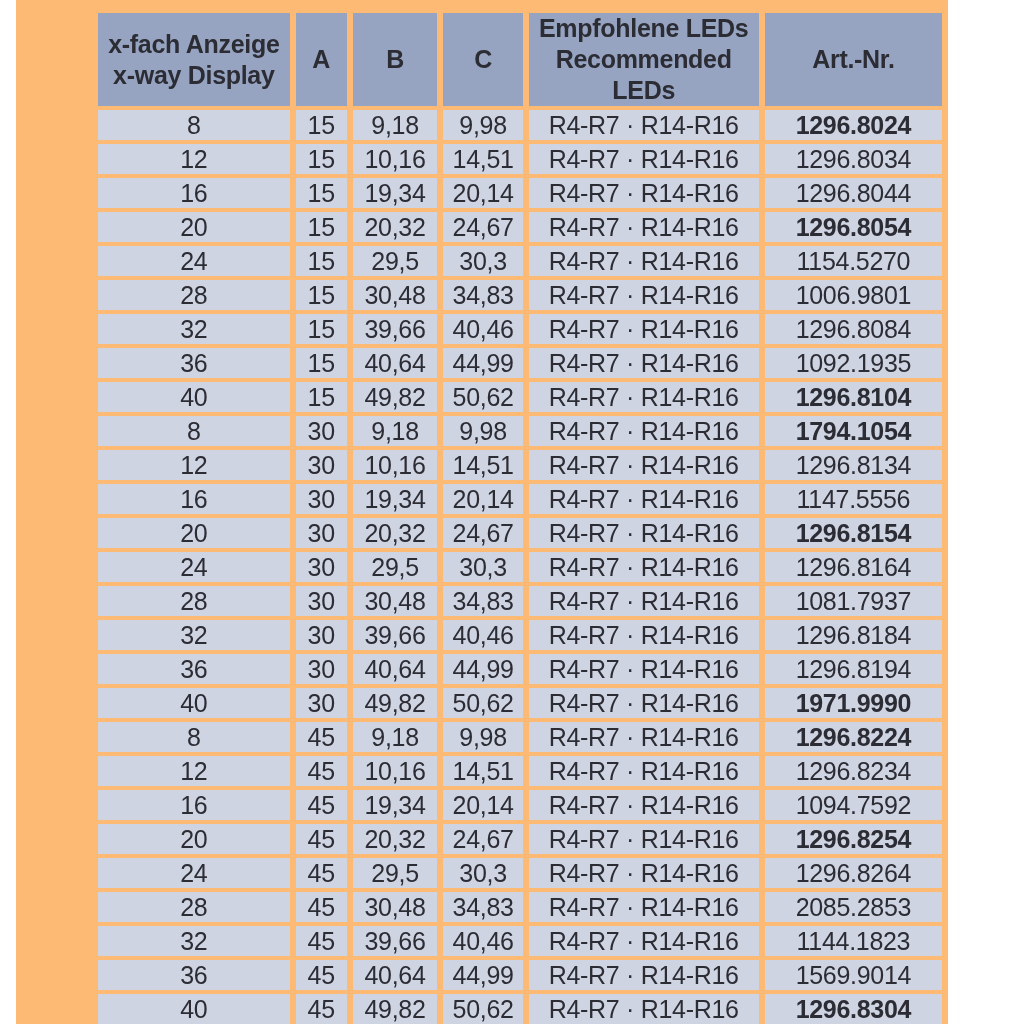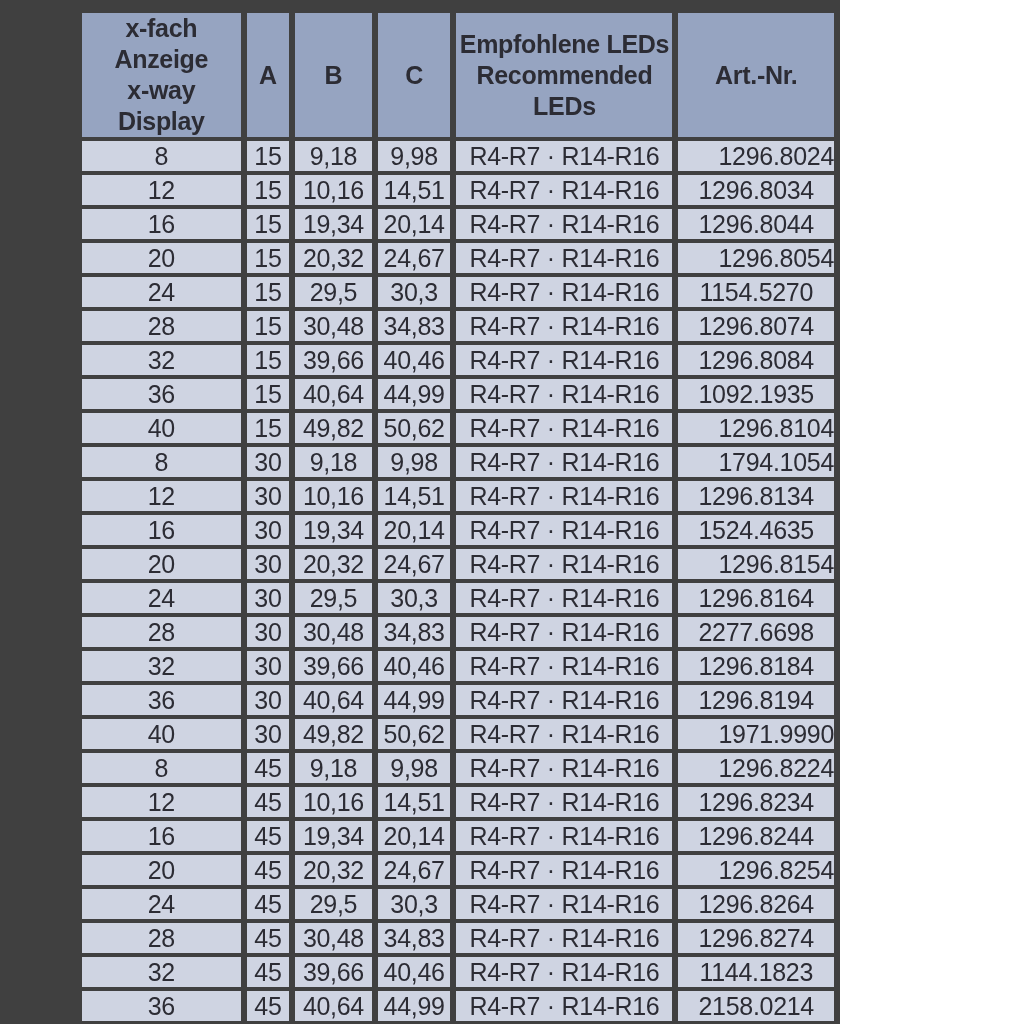--- a/index.html
+++ b/index.html
@@ -6,24 +6,25 @@
     margin: 0;
     padding: 0;
     background: #ffffff;
     width: 1024px;
     height: 1024px;
     font-family: "Liberation Sans", sans-serif;
     color: #2c2c34;
   }
   .page {
     position: relative;
-    width: 840px;
+    width: 932px;
     height: 1024px;
-    background: #404040;
+    background: #fdba74;
     overflow: hidden;
+    margin-left: 16px;
   }
   .table-wrap {
     position: absolute;
     left: 76px;
     top: 9px;
   }
   table {
     border-collapse: separate;
     border-spacing: 6px 4px;
     table-layout: fixed;
@@ -45,22 +46,21 @@
     font-size: 25px;
     height: 30px;
     line-height: 30px;
     text-align: center;
     vertical-align: middle;
     padding: 0;
     white-space: nowrap;
     letter-spacing: -0.3px;
   }
   td.bold {
-    font-weight: normal;
-    text-align: right;
+    font-weight: bold;
   }
   col.c-x    { width: 196px; }
   col.c-a    { width: 52px;  }
   col.c-b    { width: 86px;  }
   col.c-c    { width: 80px;  }
   col.c-leds { width: 232px; }
   col.c-art  { width: 180px; }
 </style>
 </head>
 <body>
@@ -128,21 +128,21 @@
             <td>30,3</td>
             <td>R4-R7 · R14-R16</td>
             <td>1154.5270</td>
           </tr>
           <tr>
             <td>28</td>
             <td>15</td>
             <td>30,48</td>
             <td>34,83</td>
             <td>R4-R7 · R14-R16</td>
-            <td>1296.8074</td>
+            <td>1006.9801</td>
           </tr>
           <tr>
             <td>32</td>
             <td>15</td>
             <td>39,66</td>
             <td>40,46</td>
             <td>R4-R7 · R14-R16</td>
             <td>1296.8084</td>
           </tr>
           <tr>
@@ -176,21 +176,21 @@
             <td>14,51</td>
             <td>R4-R7 · R14-R16</td>
             <td>1296.8134</td>
           </tr>
           <tr>
             <td>16</td>
             <td>30</td>
             <td>19,34</td>
             <td>20,14</td>
             <td>R4-R7 · R14-R16</td>
-            <td>1524.4635</td>
+            <td>1147.5556</td>
           </tr>
           <tr>
             <td>20</td>
             <td>30</td>
             <td>20,32</td>
             <td>24,67</td>
             <td>R4-R7 · R14-R16</td>
             <td class="bold">1296.8154</td>
           </tr>
           <tr>
@@ -200,21 +200,21 @@
             <td>30,3</td>
             <td>R4-R7 · R14-R16</td>
             <td>1296.8164</td>
           </tr>
           <tr>
             <td>28</td>
             <td>30</td>
             <td>30,48</td>
             <td>34,83</td>
             <td>R4-R7 · R14-R16</td>
-            <td>2277.6698</td>
+            <td>1081.7937</td>
           </tr>
           <tr>
             <td>32</td>
             <td>30</td>
             <td>39,66</td>
             <td>40,46</td>
             <td>R4-R7 · R14-R16</td>
             <td>1296.8184</td>
           </tr>
           <tr>
@@ -248,21 +248,21 @@
             <td>14,51</td>
             <td>R4-R7 · R14-R16</td>
             <td>1296.8234</td>
           </tr>
           <tr>
             <td>16</td>
             <td>45</td>
             <td>19,34</td>
             <td>20,14</td>
             <td>R4-R7 · R14-R16</td>
-            <td>1296.8244</td>
+            <td>1094.7592</td>
           </tr>
           <tr>
             <td>20</td>
             <td>45</td>
             <td>20,32</td>
             <td>24,67</td>
             <td>R4-R7 · R14-R16</td>
             <td class="bold">1296.8254</td>
           </tr>
           <tr>
@@ -272,37 +272,37 @@
             <td>30,3</td>
             <td>R4-R7 · R14-R16</td>
             <td>1296.8264</td>
           </tr>
           <tr>
             <td>28</td>
             <td>45</td>
             <td>30,48</td>
             <td>34,83</td>
             <td>R4-R7 · R14-R16</td>
-            <td>1296.8274</td>
+            <td>2085.2853</td>
           </tr>
           <tr>
             <td>32</td>
             <td>45</td>
             <td>39,66</td>
             <td>40,46</td>
             <td>R4-R7 · R14-R16</td>
             <td>1144.1823</td>
           </tr>
           <tr>
             <td>36</td>
             <td>45</td>
             <td>40,64</td>
             <td>44,99</td>
             <td>R4-R7 · R14-R16</td>
-            <td>2158.0214</td>
+            <td>1569.9014</td>
           </tr>
           <tr>
             <td>40</td>
             <td>45</td>
             <td>49,82</td>
             <td>50,62</td>
             <td>R4-R7 · R14-R16</td>
             <td class="bold">1296.8304</td>
           </tr>
         </tbody>

